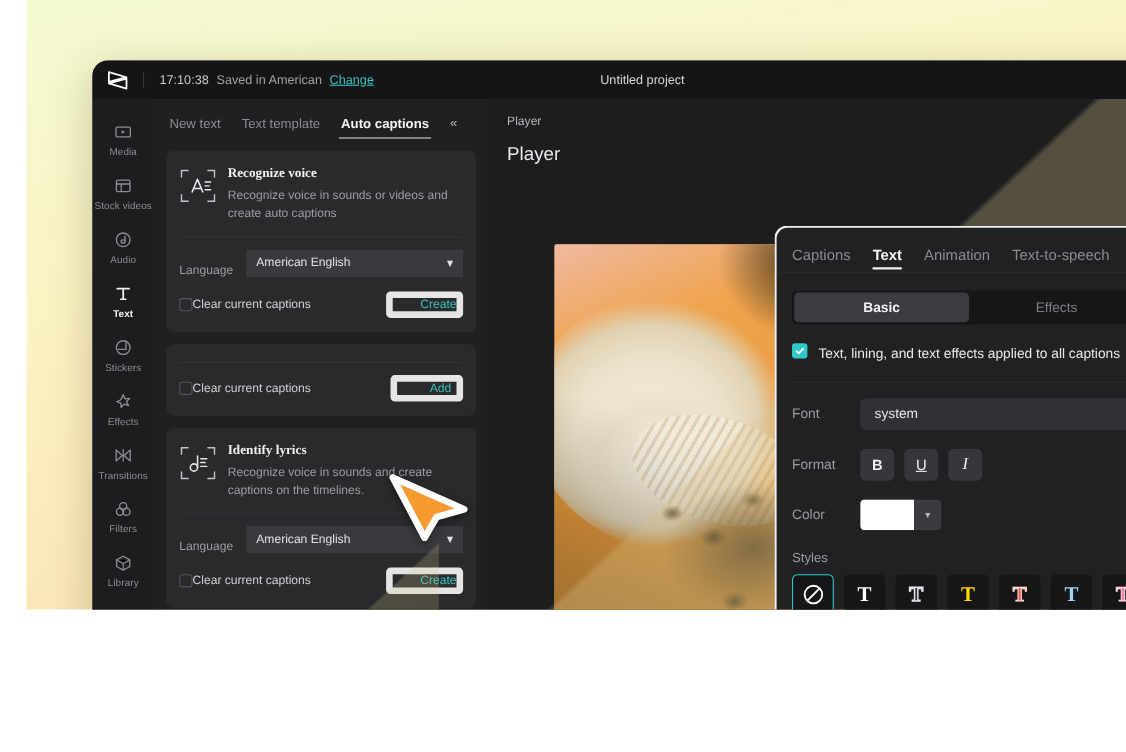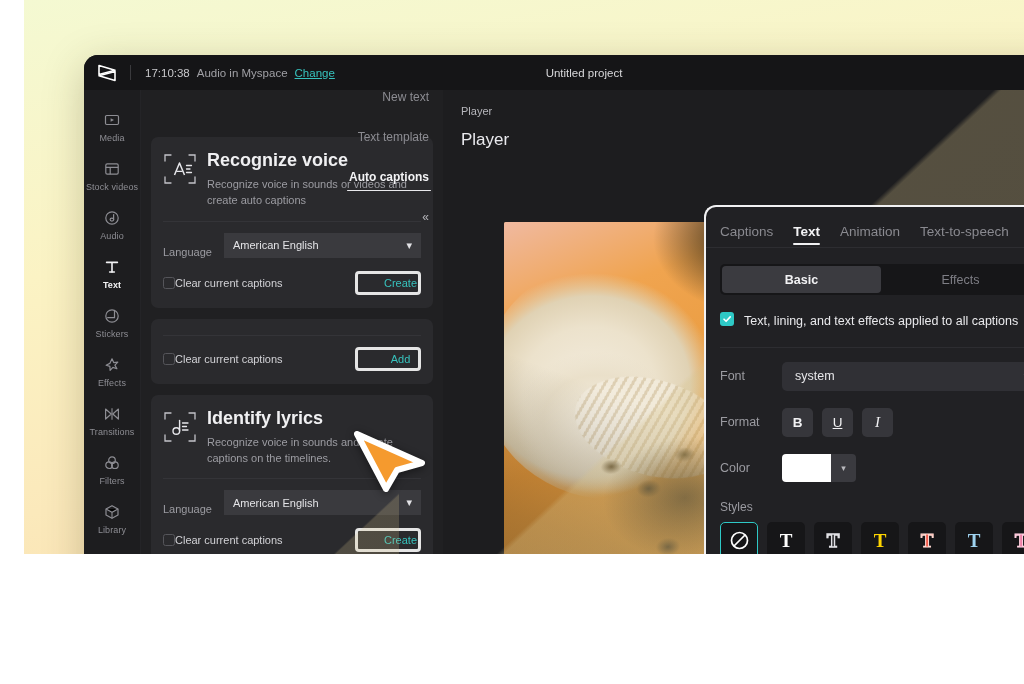--- a/index.html
+++ b/index.html
@@ -58,40 +58,40 @@
   .rail-item.active .rail-ico { color:#f2f2f4; }
   .rail-item.active .rail-lbl { color:#f2f2f4; font-weight:700; }
 
   
   #panel {
     position:absolute; left:57px; top:35px; width:302px; bottom:0;
     background:#202022;
   }
   #panel-tabs {
     height:36px; display:flex; align-items:flex-end; gap:19px;
-    padding:0 14px 0 13px; position:relative;flex-direction:column;
+    padding:0 14px 0 13px; position:relative;
   }
   .ptab { font-size:12px; color:#8c8c92; padding-bottom:7px; cursor:pointer; position:relative;}
   .ptab.active { color:#f3f3f5; font-weight:700; }
   .ptab.active::after {
     content:""; position:absolute; left:-2px; right:-2px; bottom:0; height:1.5px;
     background:#e9e9ec; border-radius:1px;
   }
   #collapse-ico { font-size:12px; color:#b6b6bb; padding-bottom:8px; cursor:pointer;}
 
   .card {
     margin:11px 10px 0 10px;
     background:#2a2a2d;
     border-radius:7px;
     overflow:hidden;
   }
   .card-head { display:flex; gap:10px; padding:13px 14px 12px 12px; }
   .card-ico { width:34px; height:34px; flex:0 0 34px; position:relative; margin-top:2px;}
   .card-ico svg { display:block; }
-  .card-title { font-size:18px; color:#f0f0f2; font-weight:700; margin-bottom:5px;}
+  .card-title { font-size:12px; color:#f0f0f2; font-weight:700; margin-bottom:5px;font-family:Liberation Serif, serif;}
   .card-desc { font-size:11px; color:#9c9ca2; line-height:1.48; }
   .card-div { height:1px; background:#343438; margin:0 12px; }
   .card-row {
     display:flex; align-items:flex-end; padding:11px 12px 9px 12px; gap:12px;
   }
   .row-lbl { font-size:11px; color:#9c9ca2; }
   .select {
     flex:1; height:25px; background:#3a3a3e; border-radius:0;
     display:flex; align-items:center; justify-content:space-between;
     padding:0 9px; cursor:pointer;
@@ -100,21 +100,21 @@
   .caret { color:#b9b9be; font-size:9px; }
   .card-foot {
     display:flex; align-items:center; padding:4px 12px 13px 12px; gap:0;
   }
   .chk {
     width:12px; height:12px; border:1px solid #55555a; border-radius:2.5px;
     flex:0 0 12px; background:#2a2a2d;
   }
   .chk-lbl { font-size:11px; color:#d2d2d6; flex:1; }
   .btn-outline {
-    min-width:66px; height:24px; border:3px solid #e5e5e5; border-radius:4px;
+    min-width:66px; height:24px; border:6px solid #e5e5e5; border-radius:4px;
     background:transparent; color:#37c2bd; font-size:11px;
     display:flex; align-items:center; justify-content:center; cursor:pointer;
     font-family:"Liberation Sans", sans-serif;
     padding-left:25px;
   }
 
   
   #player {
     position:absolute; left:359px; top:35px; right:0; bottom:0;
     background:#1d1d1f;
@@ -287,21 +287,21 @@
 
     <div id="titlebar">
       <div class="logo-box">
         <svg width="22" height="18" viewBox="0 0 22 18">
           <path d="M3 1.5 L19 6.2 L3 10.5 Z" fill="none" stroke="#fff" stroke-width="1.6" stroke-linejoin="round"></path>
           <path d="M19 16.5 L3 11.8 L19 7.5 Z" fill="none" stroke="#fff" stroke-width="1.6" stroke-linejoin="round"></path>
         </svg>
       </div>
       <div class="tb-sep"></div>
       <div class="tb-time">17:10:38</div>
-      <div class="tb-saved">Audio in Myspace</div>
+      <div class="tb-saved">Saved in American</div>
       <div class="tb-change">Change</div>
       <div class="tb-project">Untitled project</div>
     </div>
 
     <div id="rail">
       <div class="rail-item">
         <span class="rail-ico">
           <svg width="16" height="16" viewBox="0 0 16 16">
               <rect x="1.5" y="3.5" width="13" height="9" rx="1.2" fill="none" stroke="currentColor" stroke-width="1.2"></rect>
               <path d="M6.6 6.3 L10 8 L6.6 9.7 Z" fill="currentColor"></path>

